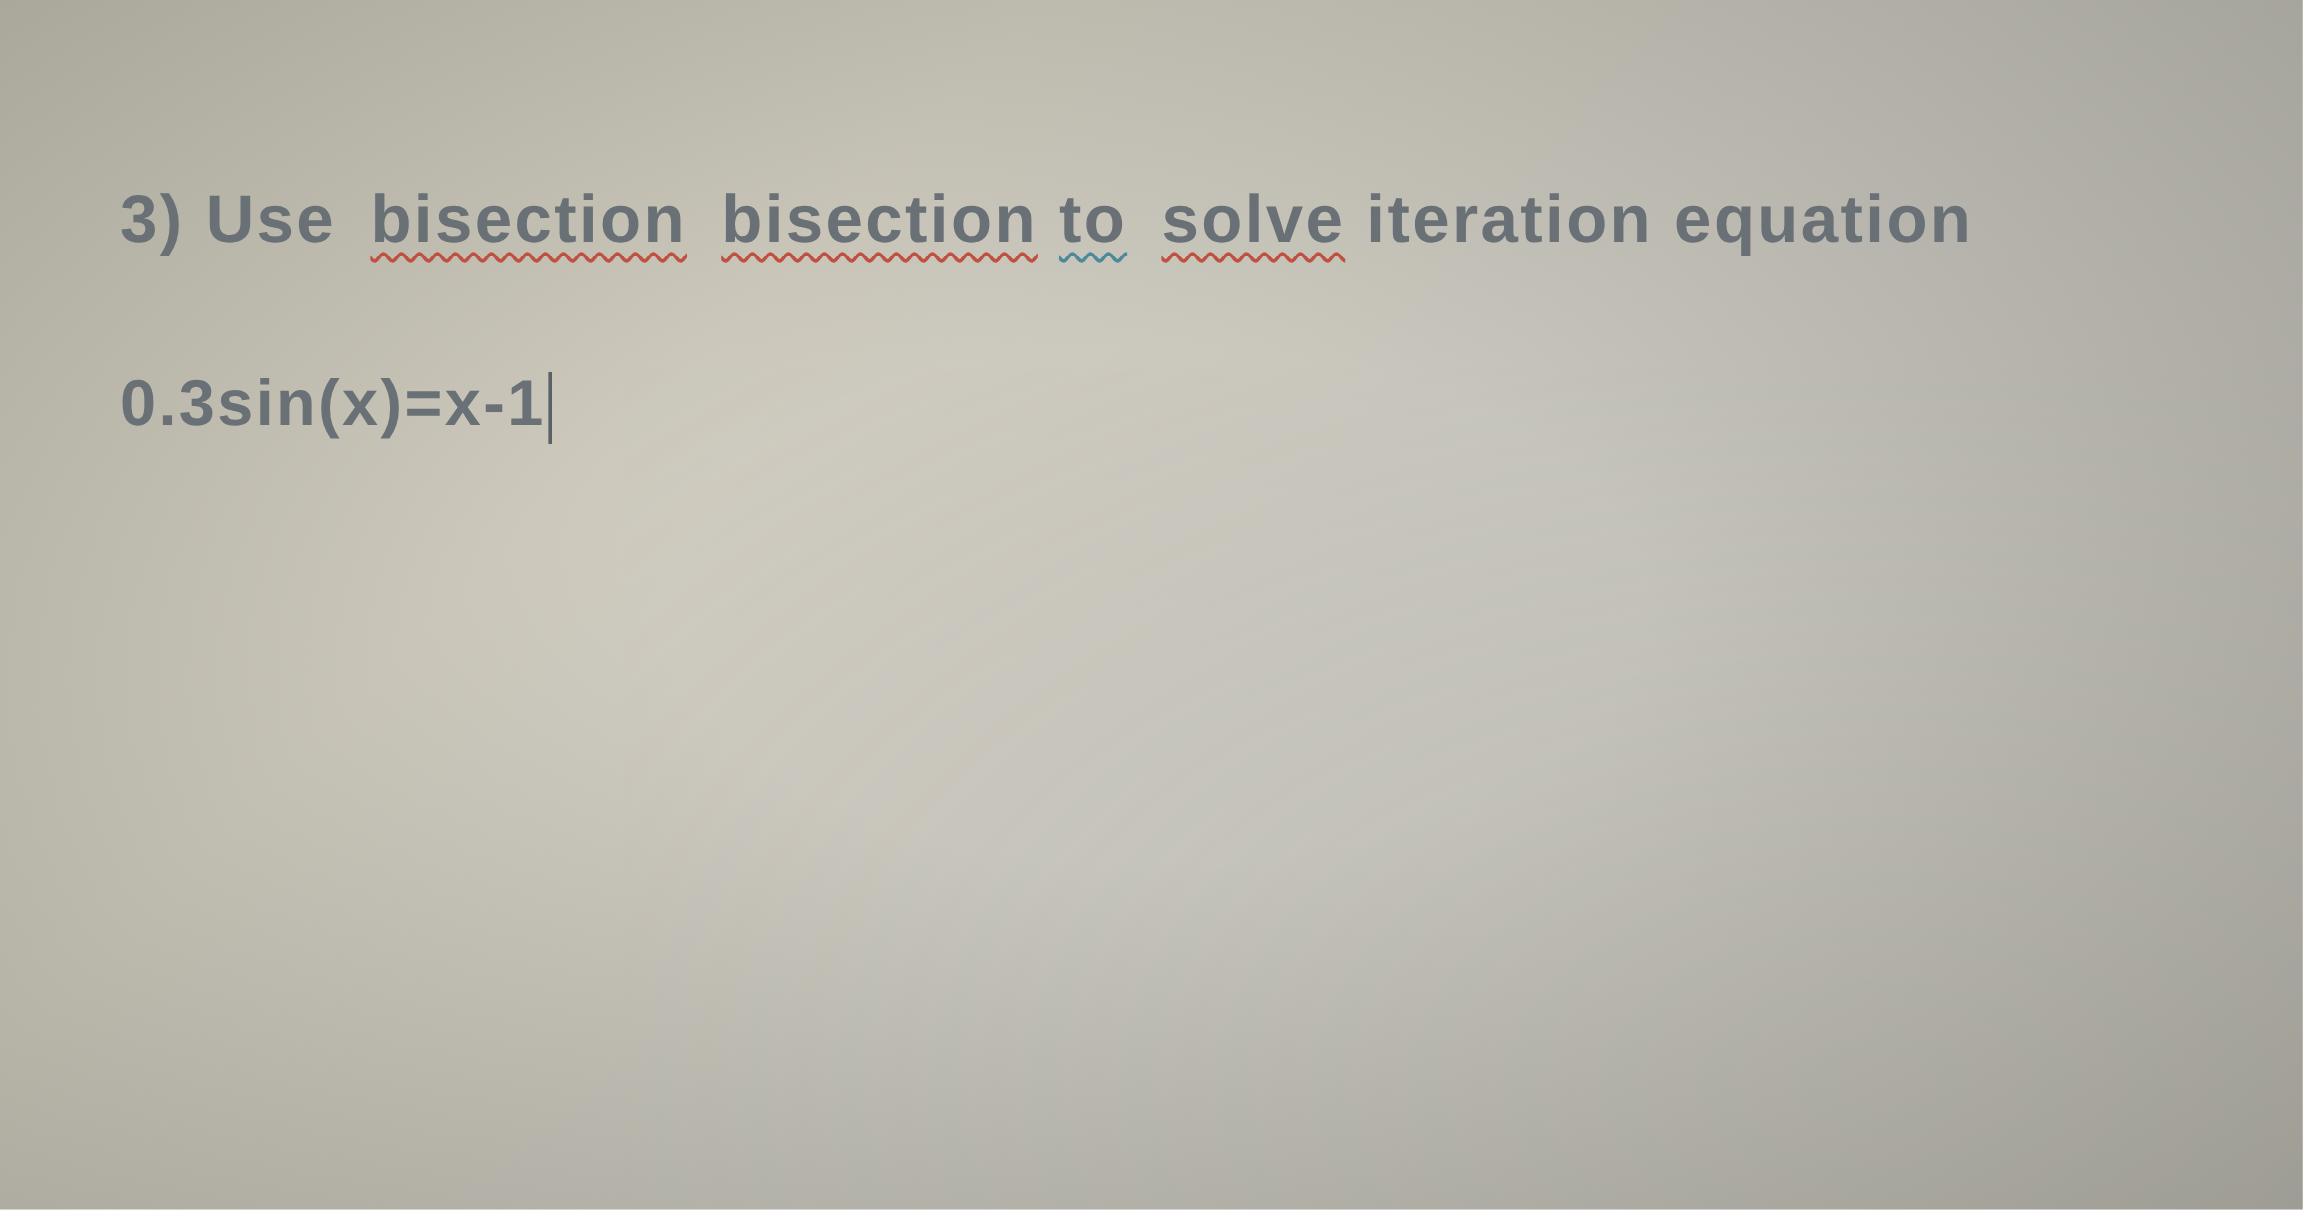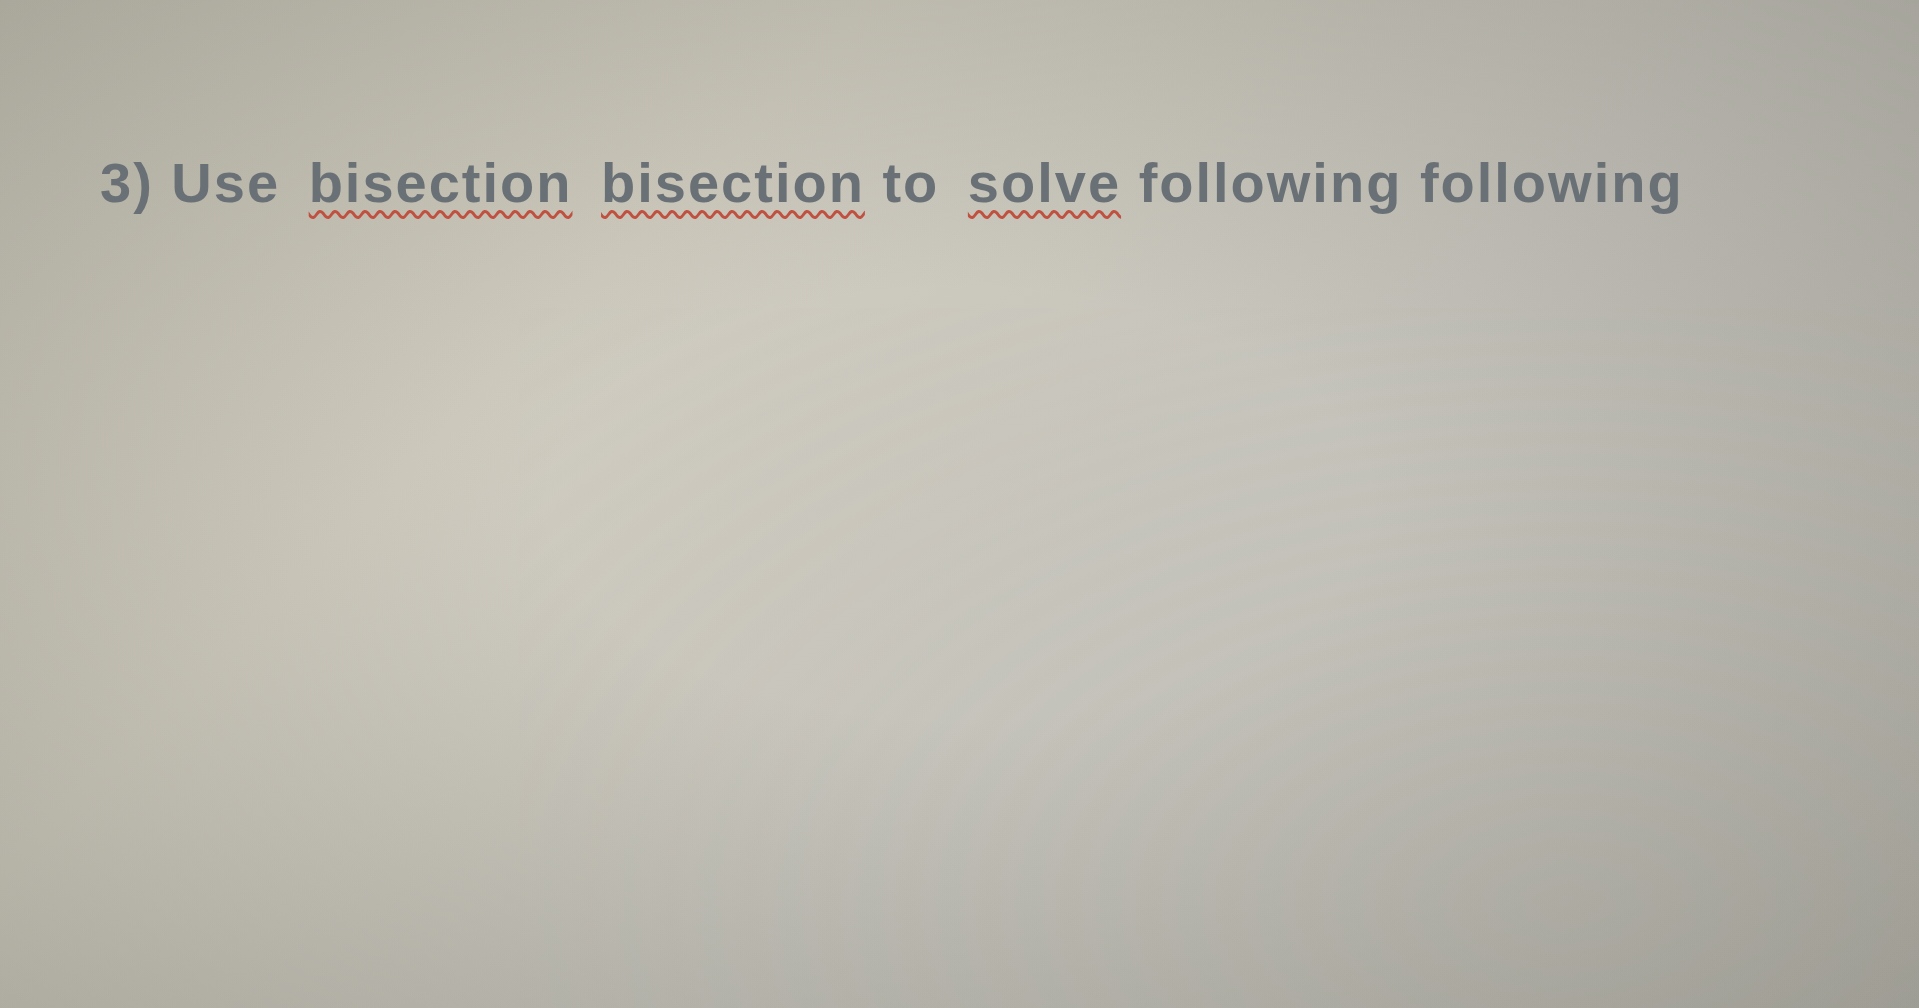--- a/index.html
+++ b/index.html
@@ -59,20 +59,21 @@
     .spellcheck {
       text-decoration: underline;
       text-decoration-style: wavy;
       text-decoration-color: #c05040;
       text-underline-offset: 8px;
       text-decoration-thickness: 3px;
       margin-left: 11px;
     }
     
     .grammar {
+      text-decoration: underline;
       text-decoration-style: wavy;
       text-decoration-color: #4a8a9a;
       text-underline-offset: 8px;
       text-decoration-thickness: 3px;
     }
     
     .sub {
       font-size: 0.6em;
       vertical-align: sub;
     }
@@ -111,17 +112,20 @@
 <div class="moire"></div>
 
 <div class="content">
   <div class="line line1">
     <span>3)</span>
     <span>Use</span>
     <span class="spellcheck">bisection</span>
     <span class="spellcheck">bisection</span>
     <span class="grammar">to</span>
     <span class="spellcheck">solve</span>
-    <span>following following</span>
+    <span>iteration equation</span>
   </div>
 
+  <div class="line line2">
+    <span>0.3sin(x)=x-1</span><span class="cursor"></span>
+  </div>
 
 </div>
 
 </body></html>

